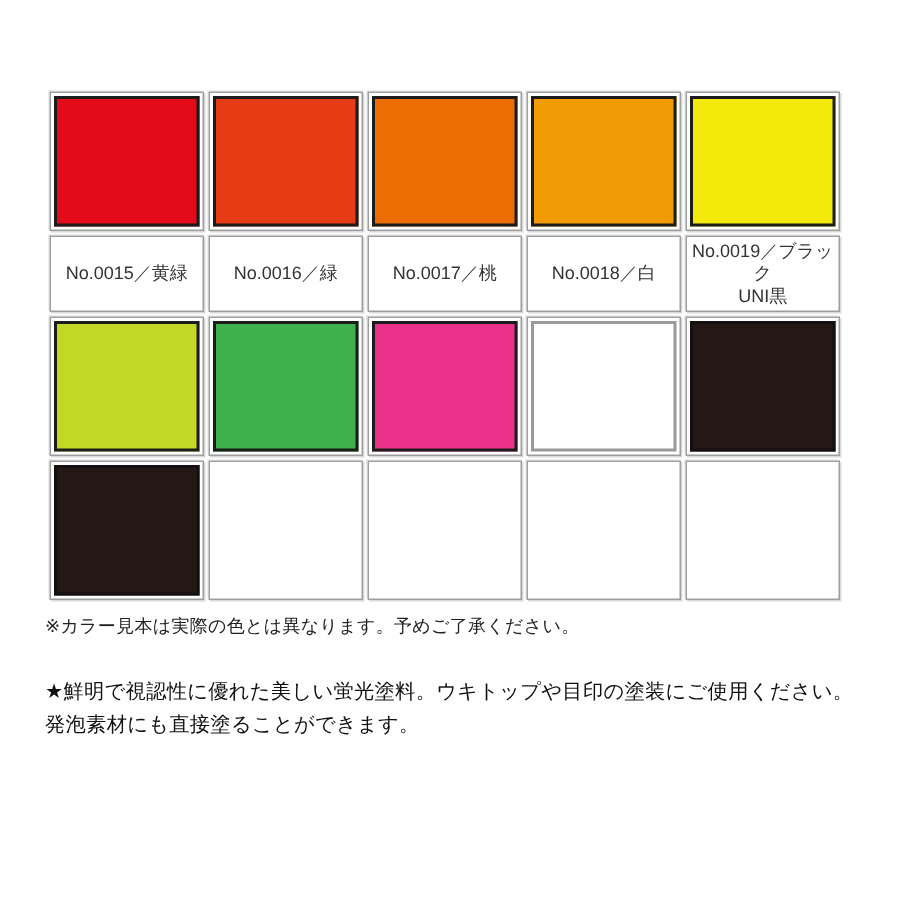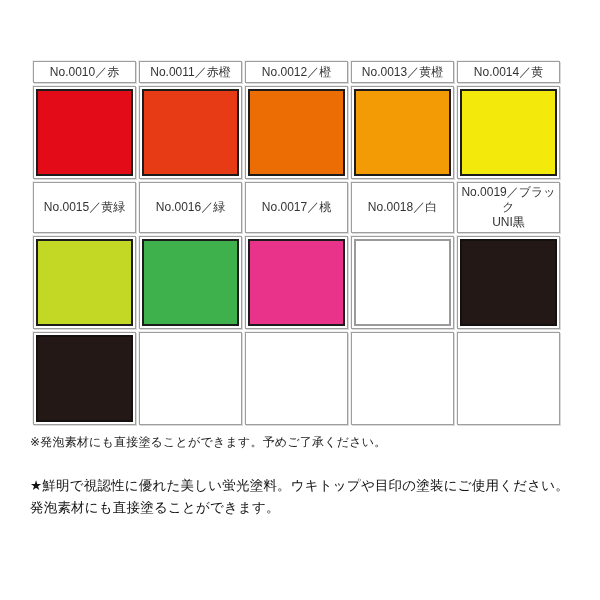--- a/index.html
+++ b/index.html
@@ -64,27 +64,20 @@
     letter-spacing: 0.2px;
   }
 </style>
 </head>
 <body>
 
 <div class="page">
   <table class="color-table">
     <tbody>
         <tr>
-          <td class="cell label-cell">No.0010／赤</td>
-          <td class="cell label-cell">No.0011／赤橙</td>
-          <td class="cell label-cell">No.0012／橙</td>
-          <td class="cell label-cell">No.0013／黄橙</td>
-          <td class="cell label-cell">No.0014／黄</td>
-        </tr>
-        <tr>
           <td class="cell swatch-cell">
             <div class="swatch" style="background: rgb(227, 11, 23); border-color: rgb(28, 28, 28);"></div>
           </td>
           <td class="cell swatch-cell">
             <div class="swatch" style="background: rgb(231, 59, 22); border-color: rgb(28, 28, 28);"></div>
           </td>
           <td class="cell swatch-cell">
             <div class="swatch" style="background: rgb(236, 109, 3); border-color: rgb(28, 28, 28);"></div>
           </td>
           <td class="cell swatch-cell">
@@ -123,15 +116,15 @@
           <td class="cell swatch-cell">
             <div class="swatch" style="background: rgb(35, 24, 21); border-color: rgb(20, 16, 16);"></div>
           </td>
           <td class="cell swatch-cell"></td>
           <td class="cell swatch-cell"></td>
           <td class="cell swatch-cell"></td>
           <td class="cell swatch-cell"></td>
         </tr>
       </tbody>
   </table>
-  <div class="note">※発泡素材にも直接塗ることができます。予めご了承ください。</div>
+  <div class="note">※カラー見本は実際の色とは異なります。予めご了承ください。</div>
   <div class="description">★鮮明で視認性に優れた美しい蛍光塗料。ウキトップや目印の塗装にご使用ください。発泡素材にも直接塗ることができます。</div>
 </div>
 
 </body></html>

